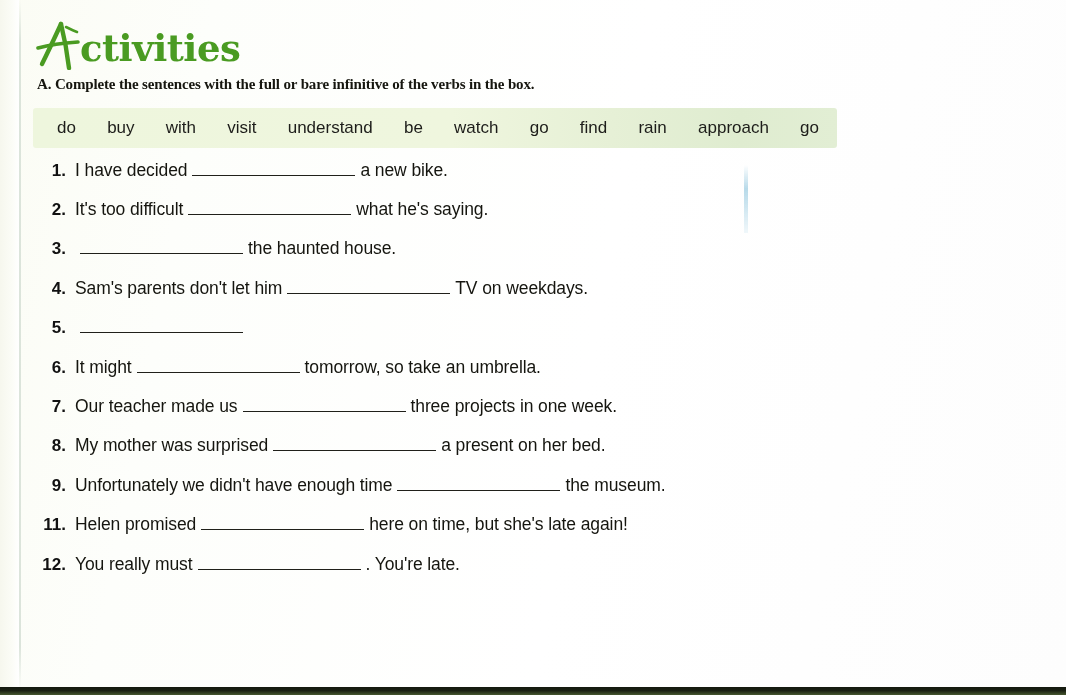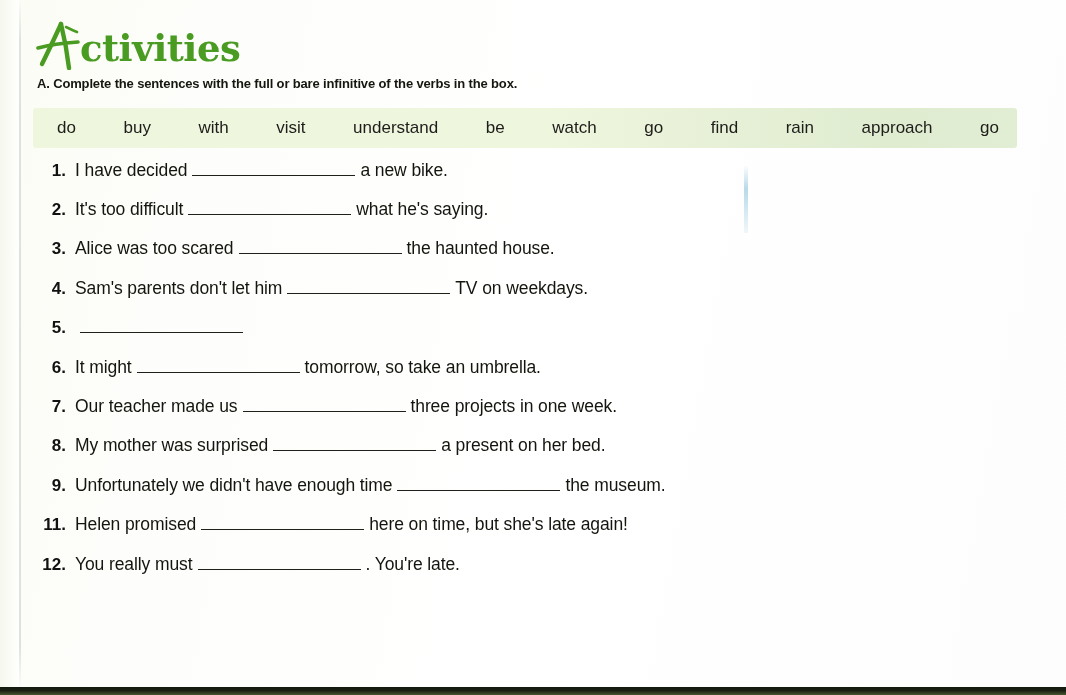--- a/index.html
+++ b/index.html
@@ -87,34 +87,34 @@
     letter-spacing: -0.5px;
     padding-bottom: 3px;
     text-align: right;
   }
 
   
   .instruction {
     position: absolute;
     left: 37px;
     top: 76px;
-    font-family: Liberation Sans, sans-serif;
+    font-family: Liberation Serif, serif;
     font-weight: bold;
-    font-size: 13px;
+    font-size: 15px;
     color: #16160f;
     letter-spacing: -0.15px;
     white-space: nowrap;
   }
 
   
   .word-box {
     position: absolute;
     left: 33px;
     top: 108px;
-    width: 984px;
+    width: 804px;
     height: 40px;
     border-radius: 3px;
     background: linear-gradient(to right, #eef6dd 0%, #eff6de 52%, #e6f0d6 72%, #dfecd0 88%, #e2eed4 100%);
     display: flex;
     align-items: center;
     box-sizing: border-box;
     padding: 0 18px 0 24px;
   }
   .word-box .word {
     font-size: 17px;
@@ -215,21 +215,20 @@
       <span class="s-text">a new bike.</span>
     </div>
     <div class="s-row">
       <span class="s-num">2.</span>
       <span class="s-text">It's too difficult</span>
       <span class="blank" style="width: 163px;"></span>
       <span class="s-text">what he's saying.</span>
     </div>
     <div class="s-row">
       <span class="s-num">3.</span>
-      <span class="s-text">Alice was too scared</span>
       <span class="blank" style="width: 163px;"></span>
       <span class="s-text">the haunted house.</span>
     </div>
     <div class="s-row">
       <span class="s-num">4.</span>
       <span class="s-text">Sam's parents don't let him</span>
       <span class="blank" style="width: 163px;"></span>
       <span class="s-text">TV on weekdays.</span>
     </div>
     <div class="s-row">

